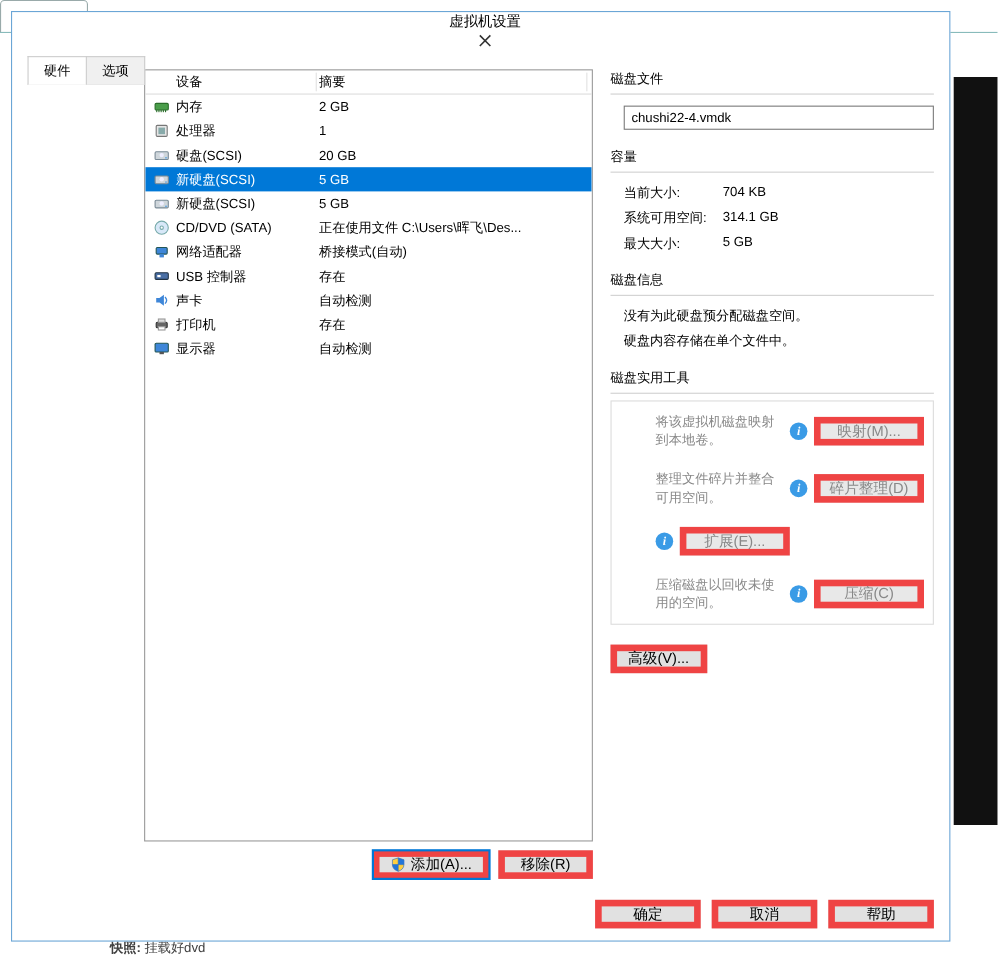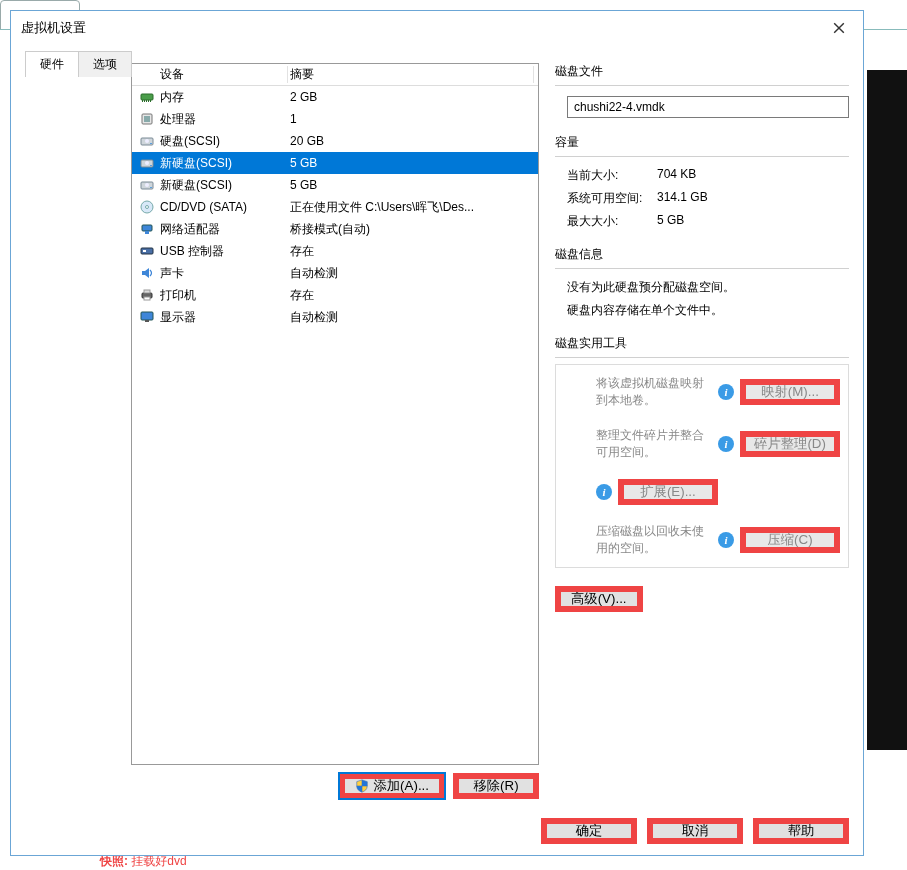--- a/index.html
+++ b/index.html
@@ -18,21 +18,21 @@
   .bg-dark {
     position: absolute;
     right: 0; top: 70px;
     width: 40px; height: 680px;
     background: #111;
   }
   .bg-bottom {
     position: absolute;
     left: 100px; bottom: 0;
     font-size: 12px;
-    color: #ef4444;
+    color: #404040;
   }
   .bg-bottom b { font-weight: 700; }
 
   
   .bg-tab {
     position: absolute;
     left: 0; top: 0;
     width: 80px; height: 30px;
     border: 1px solid #9aa;
     border-top-left-radius: 4px;
@@ -57,20 +57,21 @@
     border: 1px solid #6ba6d6;
     display: flex;
     flex-direction: column;
   }
   .dlg-titlebar {
     height: 34px;
     display: flex;
     align-items: center;
     padding: 0 2px 0 10px;
     font-size: 13px;
+    flex-direction: column;
   }
   .dlg-title { flex: 1; }
   .dlg-close {
     width: 44px; height: 30px;
     display: flex; align-items: center; justify-content: center;
     font-size: 14px;
     cursor: default;
   }
   .dlg-close svg { width: 12px; height: 12px; }
 

